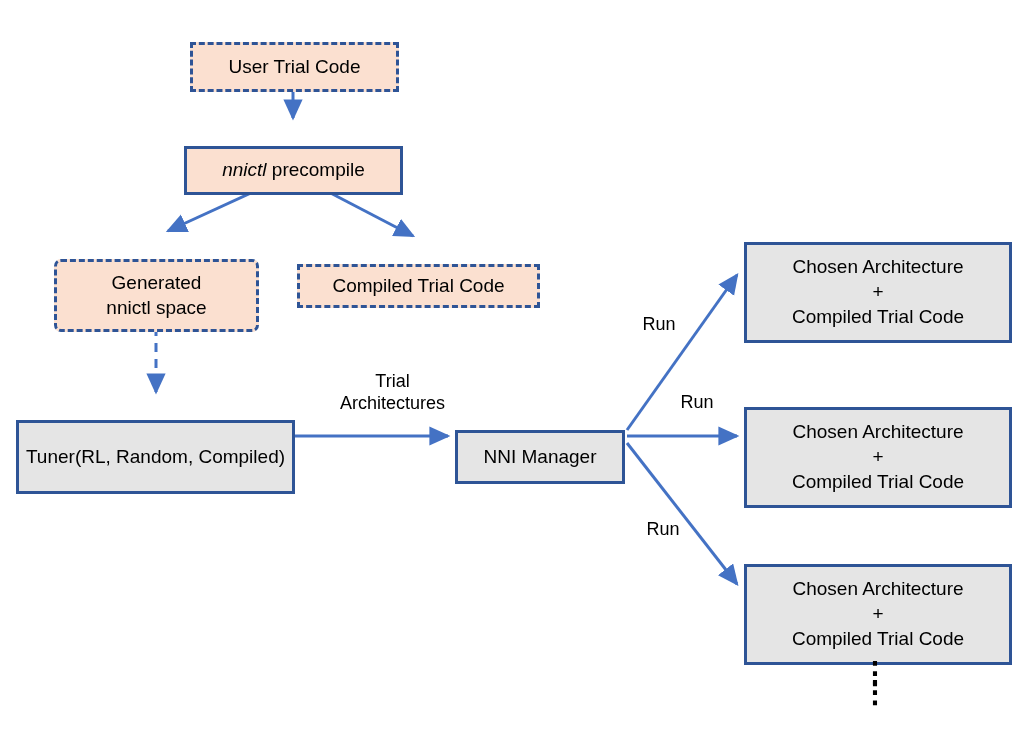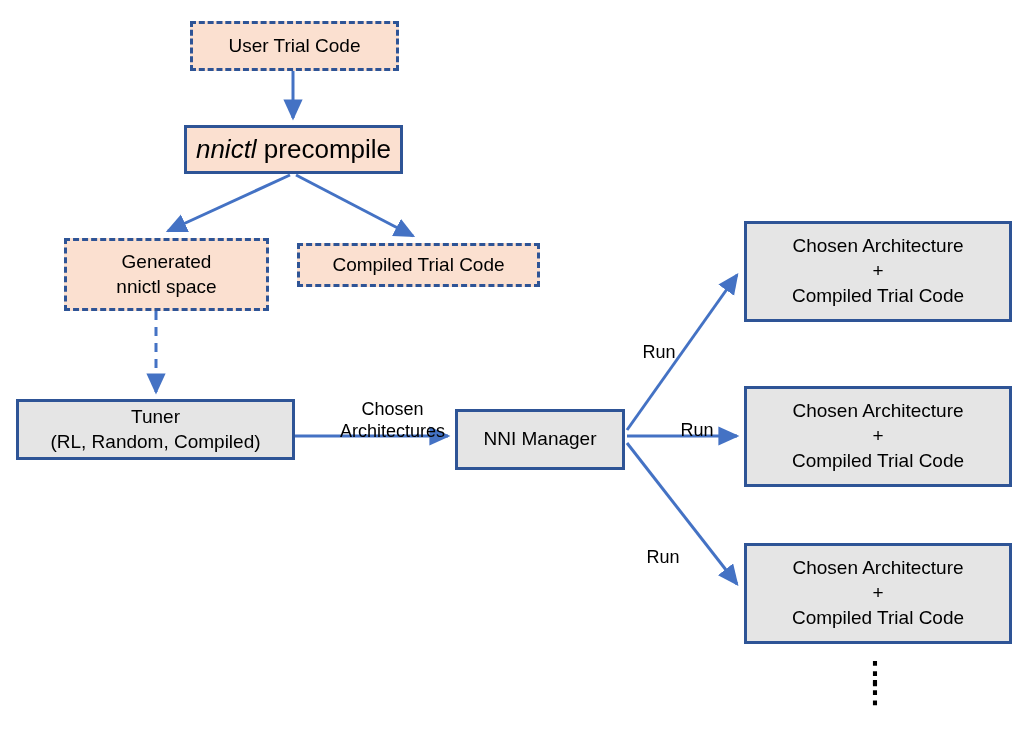--- a/index.html
+++ b/index.html
@@ -1,26 +1,26 @@
 <!DOCTYPE html>
 <html><head>
 <meta charset="utf-8">
 <style>
   html,body{margin:0;padding:0;background:#ffffff;}
   body{width:1026px;height:738px;position:relative;overflow:hidden;
        font-family:"Liberation Sans","DejaVu Sans",sans-serif;color:#000;}
   #canvas{position:absolute;left:0;top:0;width:1026px;height:738px;}
   svg.arrows{position:absolute;left:0;top:0;width:1026px;height:738px;pointer-events:none;}
   .node{position:absolute;box-sizing:border-box;display:flex;align-items:center;
-        justify-content:center;text-align:center;line-height:1.30;}
+        justify-content:center;text-align:center;line-height:1.30;margin-top:21px;}
   .peach{background:#FBE0D0;}
   .blue{background:#e5e5e5;}
   .solid{border:3px solid #2E5496;}
   .dashed{border:3px dashed #2E5496;}
-  .lbl{position:absolute;white-space:nowrap;line-height:1.22;text-align:center;margin-top:28px;}
+  .lbl{position:absolute;white-space:nowrap;line-height:1.22;text-align:center;}
   .node .txt{display:block;}
   .ital{font-style:italic;}
   .dots{position:absolute;text-align:center;font-size:30px;line-height:0.62;
         letter-spacing:0;color:#000;font-weight:700;font-family:"Liberation Sans",sans-serif;}
 </style>
 </head>
 <body>
 
 <div id="canvas">
 
@@ -47,41 +47,41 @@
       <line x1="627" y1="443" x2="737" y2="584"></line>
     </g>
 
     <line x1="156" y1="311" x2="156" y2="392" stroke="#4472C4" stroke-width="3" stroke-dasharray="9 7" fill="none" marker-end="url(#ah)"></line>
   </svg>
 
   <div class="node peach dashed" style="left:190px;top:21px;width:209px;height:50px;font-size:19px;">
     <span class="txt">User Trial Code</span>
   </div>
 
-  <div class="node peach solid" style="left:184px;top:125px;width:219px;height:49px;font-size:26px;">
+  <div class="node peach solid" style="left:184px;top:125px;width:219px;height:49px;font-size:19px;">
     <span class="txt">
       <span class="ital">nnictl</span><span> precompile</span>
     </span>
   </div>
 
-  <div class="node peach dashed" style="left:64px;top:238px;width:205px;height:73px;font-size:19px;flex-direction:column;">
+  <div class="node peach dashed" style="left:54px;top:238px;width:205px;height:73px;font-size:19px;flex-direction:column;border-radius:7px;">
     <span class="txt">Generated</span>
     <span class="txt">nnictl space</span>
   </div>
 
   <div class="node peach dashed" style="left:297px;top:243px;width:243px;height:44px;font-size:19px;">
     <span class="txt">Compiled Trial Code</span>
   </div>
 
-  <div class="node blue solid" style="left:16px;top:399px;width:279px;height:61px;font-size:19px;flex-direction:column;">
+  <div class="node blue solid" style="left:16px;top:399px;width:279px;height:74px;font-size:19px;flex-direction:row;">
     <span class="txt">Tuner</span>
     <span class="txt">(RL, Random, Compiled)</span>
   </div>
 
-  <div class="node blue solid" style="left:455px;top:409px;width:170px;height:61px;font-size:19px;">
+  <div class="node blue solid" style="left:455px;top:409px;width:170px;height:54px;font-size:19px;">
     <span class="txt">NNI Manager</span>
   </div>
 
   <div class="node blue solid" style="left:744px;top:221px;width:268px;height:101px;font-size:19px;flex-direction:column;">
     <span class="txt">Chosen Architecture</span>
     <span class="txt">+</span>
     <span class="txt">Compiled Trial Code</span>
   </div>
 
   <div class="node blue solid" style="left:744px;top:386px;width:268px;height:101px;font-size:19px;flex-direction:column;">
@@ -90,21 +90,21 @@
     <span class="txt">Compiled Trial Code</span>
   </div>
 
   <div class="node blue solid" style="left:744px;top:543px;width:268px;height:101px;font-size:19px;flex-direction:column;">
     <span class="txt">Chosen Architecture</span>
     <span class="txt">+</span>
     <span class="txt">Compiled Trial Code</span>
   </div>
 
   <div class="lbl" style="left:330px;top:371px;width:125px;font-size:18px;">
-    <div>Chosen</div>
+    <div>Trial</div>
     <div>Architectures</div>
   </div>
 
   <div class="lbl" style="left:636px;top:314px;width:46px;font-size:18px;">Run</div>
 
   <div class="lbl" style="left:674px;top:392px;width:46px;font-size:18px;">Run</div>
 
   <div class="lbl" style="left:640px;top:519px;width:46px;font-size:18px;">Run</div>
 
   <div class="dots" style="left:845px;top:664px;width:60px;">

